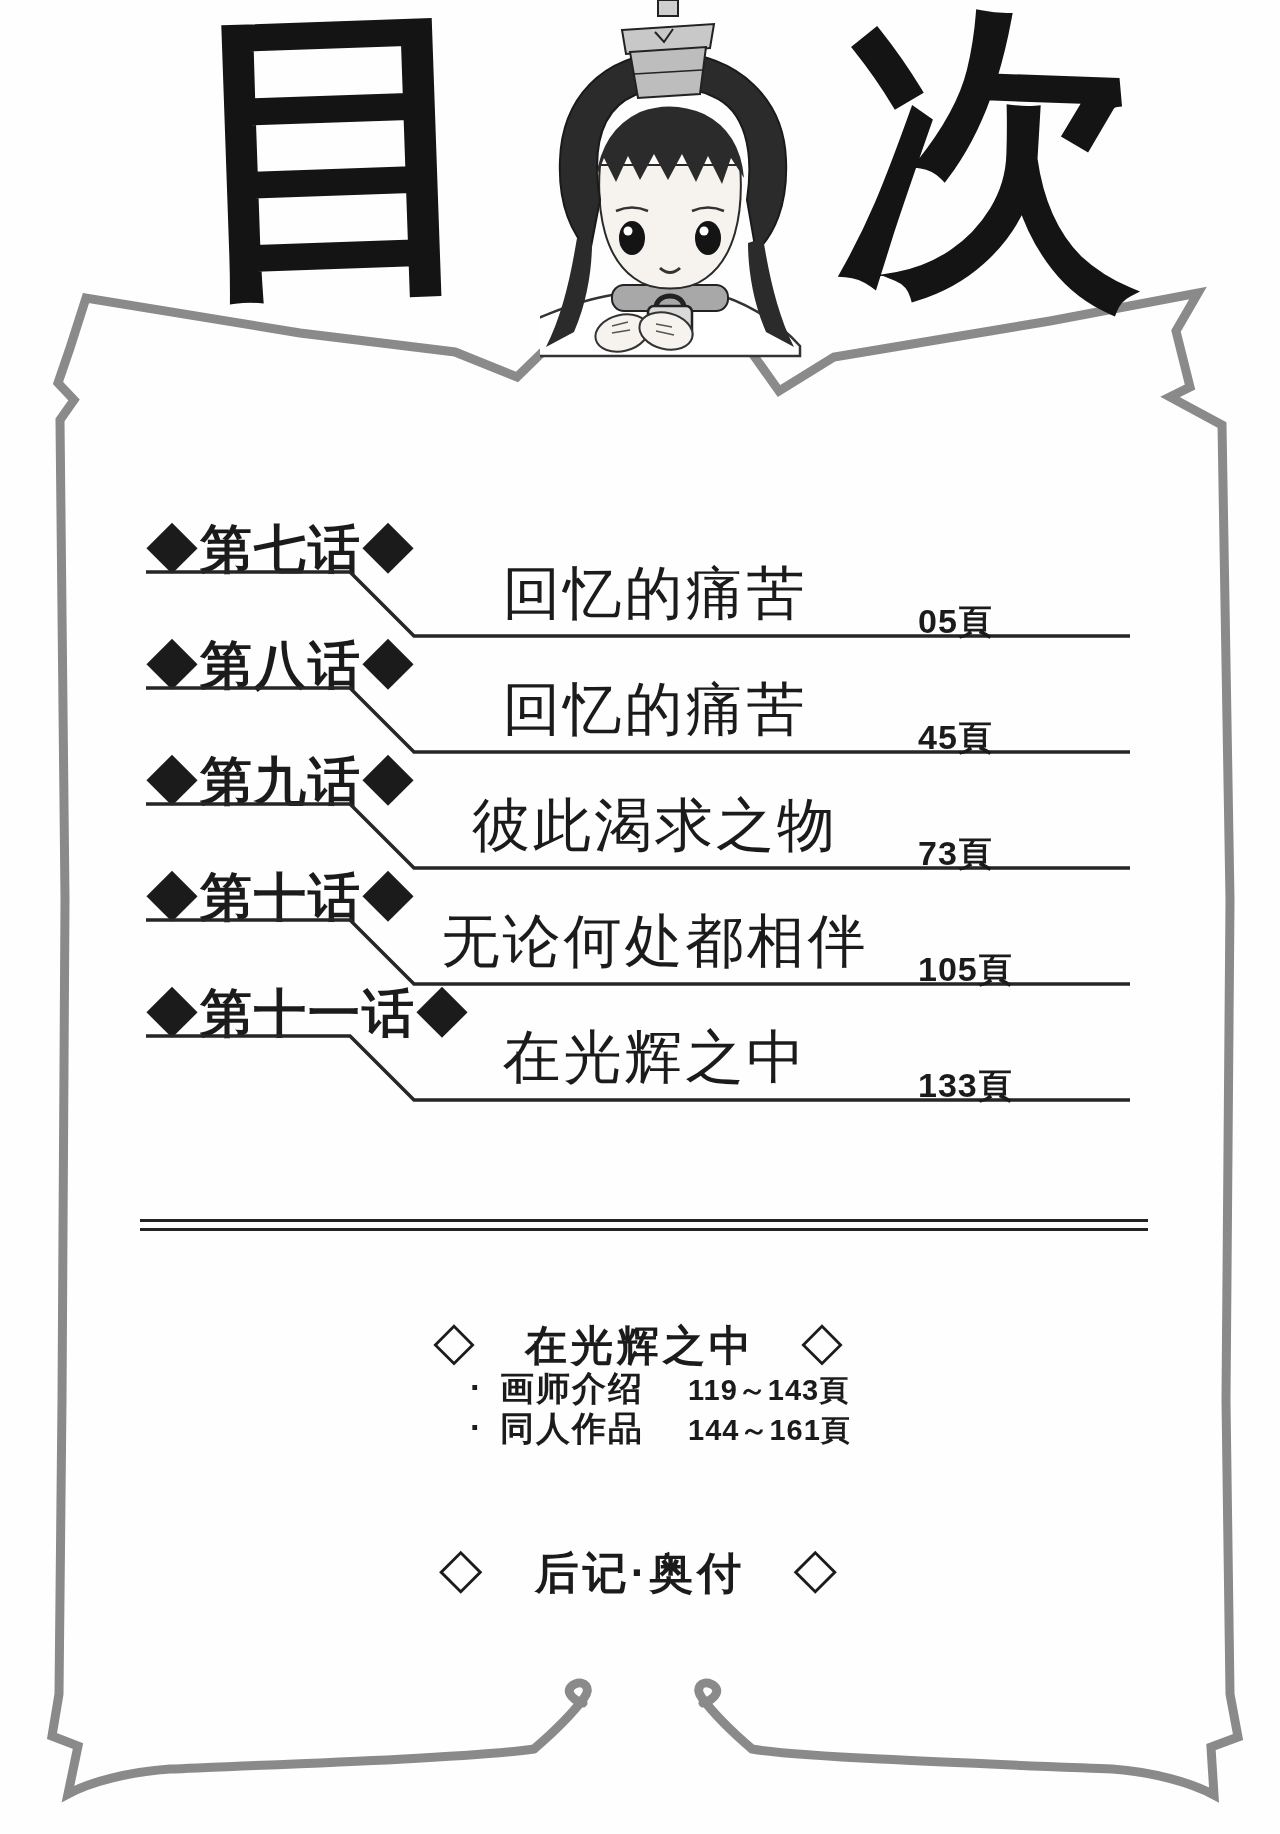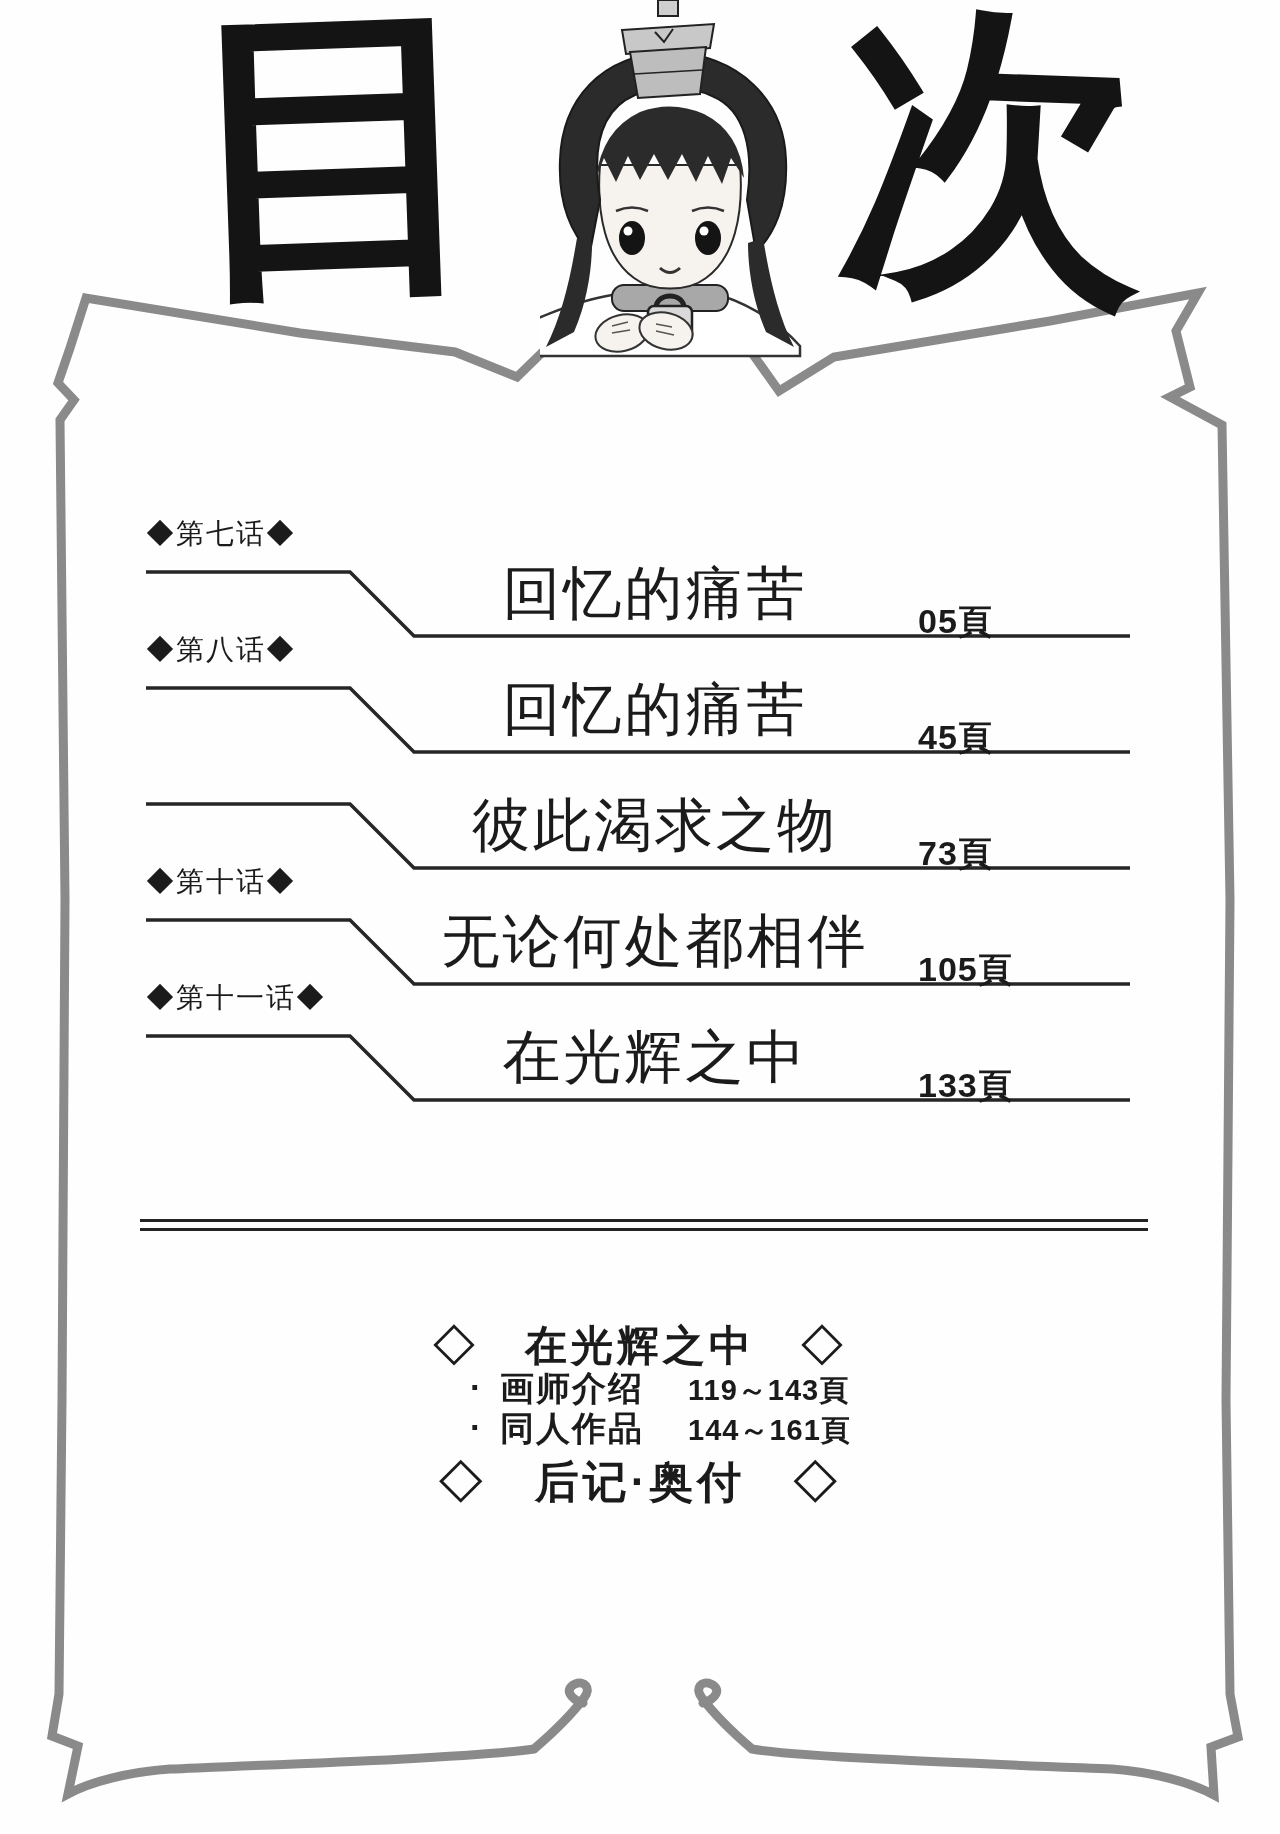--- a/index.html
+++ b/index.html
@@ -23,21 +23,21 @@
     line-height:1;
     color:#141414;
   }
   .title-char.left{left:186px;top:-4px;transform:rotate(-2deg);}
   .title-char.right{left:838px;top:-2px;transform:rotate(2deg);}
   .girl-svg{position:absolute;left:540px;top:0;}
   
   .entry{position:absolute;left:0;width:1280px;height:132px;}
   .entry-label{
     position:absolute;left:146px;top:0;
-    font-size:28px;font-weight:400;letter-spacing:2px;
+    font-size:52px;font-weight:700;letter-spacing:2px;
     white-space:nowrap;
   }
   .entry-line{position:absolute;left:0;top:54px;}
   .entry-title{
     position:absolute;left:420px;top:40px;width:470px;
     font-size:58px;font-weight:400;text-align:center;
     letter-spacing:3px;white-space:nowrap;
   }
   .entry-page{
     position:absolute;right:162px;top:84px;width:200px;
@@ -46,21 +46,21 @@
   }
   .double-rule{
     position:absolute;left:140px;top:1219px;width:1008px;height:6px;
     border-top:3px solid #232323;border-bottom:3px solid #232323;
   }
   .section-heading{
     position:absolute;left:340px;width:600px;
     text-align:center;font-weight:700;white-space:nowrap;
   }
   .fan-heading{top:1318px;font-size:42px;letter-spacing:4px;}
-  .afterword-heading{top:1453px;font-size:44px;letter-spacing:4px;}
+  .afterword-heading{top:1544px;font-size:44px;letter-spacing:4px;}
   .fan-row{position:absolute;left:0;width:1280px;height:40px;}
   .fan-bullet{position:absolute;left:470px;top:2px;font-size:34px;font-weight:700;}
   .fan-label{position:absolute;left:500px;top:0;font-size:34px;font-weight:700;letter-spacing:2px;}
   .fan-pages{position:absolute;left:688px;top:5px;font-size:29px;font-weight:700;letter-spacing:1px;}
   .fan-row-1{top:1366px;}
   .fan-row-2{top:1406px;}
   .afterword-page{
     position:absolute;left:440px;top:1521px;width:400px;
     text-align:center;font-size:29px;font-weight:700;
   }
@@ -169,20 +169,21 @@
   <div class="entry" style="top:631px">
     <div class="entry-label">◆第八话◆</div>
     <svg class="entry-line" width="1280" height="72" viewBox="0 0 1280 72">
       <path d="M 146 3 L 350 3 L 414 67 L 1130 67" fill="none" stroke="#262626" stroke-width="3.5"></path>
     </svg>
     <div class="entry-title">回忆的痛苦</div>
     <div class="entry-page">45頁</div>
   </div>
 
   <div class="entry" style="top:747px">
+    <div class="entry-label">◆第九话◆</div>
     <svg class="entry-line" width="1280" height="72" viewBox="0 0 1280 72">
       <path d="M 146 3 L 350 3 L 414 67 L 1130 67" fill="none" stroke="#262626" stroke-width="3.5"></path>
     </svg>
     <div class="entry-title">彼此渴求之物</div>
     <div class="entry-page">73頁</div>
   </div>
 
   <div class="entry" style="top:863px">
     <div class="entry-label">◆第十话◆</div>
     <svg class="entry-line" width="1280" height="72" viewBox="0 0 1280 72">

